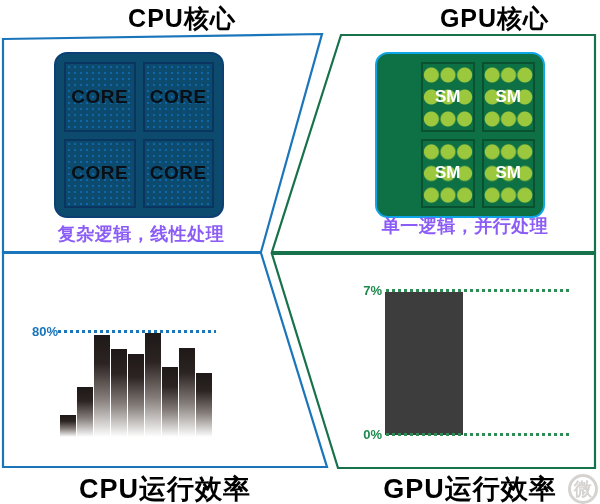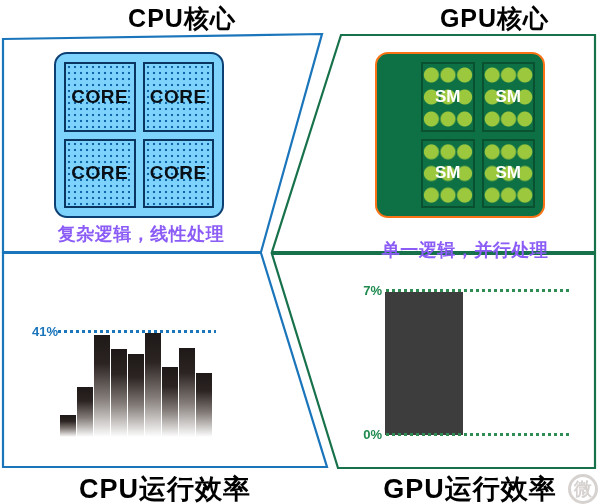--- a/index.html
+++ b/index.html
@@ -9,35 +9,35 @@
   svg.panels{position:absolute;left:0;top:0;width:600px;height:504px;}
 
   
   .top-title{font-size:25px;font-weight:bold;color:#000;text-align:center;letter-spacing:1px;margin-left:32px;}
   #cpu-top-title{left:0;top:2px;width:300px;}
   #gpu-top-title{left:320px;top:2px;width:285px;}
 
   
   .chip{border-radius:13px;display:grid;grid-template-columns:1fr 1fr;grid-template-rows:1fr 1fr;
         gap:7px;padding:8px;box-sizing:border-box;}
-  #cpu-chip{left:54px;top:52px;width:170px;height:166px;background:#7dd3fc;border:2px solid #0c3f74;}
+  #cpu-chip{left:54px;top:52px;width:170px;height:166px;background:#0c4a6e;border:2px solid #0c3f74;}
   #cpu-chip .cell{border:2px solid #0a3560;display:flex;align-items:center;justify-content:center;
         background-image:radial-gradient(circle,#0f66a8 1px,rgba(0,0,0,0) 1.6px);background-size:6px 6px;}
   #cpu-chip .cell span{font-size:19px;font-weight:bold;color:#0a0f16;letter-spacing:0.5px;}
-  #gpu-chip{left:375px;top:52px;width:170px;height:166px;background:#0e7145;border:2px solid #f97316;padding-left:44px;}
+  #gpu-chip{left:375px;top:52px;width:170px;height:166px;background:#0e7145;border:2px solid #0ea5e9;padding-left:44px;}
   #gpu-chip .cell{border:2px solid #0a5132;position:relative;
         background-image:radial-gradient(circle,#9cc83e 7px,rgba(0,0,0,0) 8px);
         background-size:33.34% 33.34%;}
   #gpu-chip .cell span{position:absolute;left:0;top:0;right:0;bottom:0;display:flex;
         align-items:center;justify-content:center;font-size:17px;font-weight:bold;color:#fff;}
 
   
   .caption{font-size:18px;font-weight:bold;color:#8b5cf6;text-align:center;letter-spacing:0.5px;}
   #cpu-caption{left:14px;top:222px;width:254px;}
-  #gpu-caption{left:338px;top:238px;width:254px;text-align:center;}
+  #gpu-caption{left:338px;top:214px;width:254px;text-align:center;}
 
   
   #cpu-80-label{left:24px;top:324px;width:34px;text-align:right;font-size:13px;font-weight:bold;color:#1b75bb;}
   .dotline-blue{height:3px;background-image:repeating-linear-gradient(to right,#1b75bb 0 3px,rgba(0,0,0,0) 3px 6px);}
   #cpu-dotline{left:58px;top:330px;width:158px;}
   #cpu-bars{left:60px;bottom:67px;width:152px;display:flex;align-items:flex-end;gap:1px;}
   .cpu-bar{width:16px;flex:0 0 16px;
         background:linear-gradient(to bottom,#1e1818 0%,#2b2422 28%,rgba(90,80,75,0.75) 62%,rgba(255,255,255,0) 100%);}
 
   
@@ -101,21 +101,21 @@
       <span>SM</span>
     </div>
   <div class="cell">
       <span>SM</span>
     </div>
 </div>
 
 <div class="abs caption" id="cpu-caption">复杂逻辑，线性处理</div>
 <div class="abs caption" id="gpu-caption">单一逻辑，并行处理</div>
 
-<div class="abs" id="cpu-80-label">41%</div>
+<div class="abs" id="cpu-80-label">80%</div>
 <div class="abs dotline-blue" id="cpu-dotline"></div>
 <div class="abs" id="cpu-bars">
     <div class="cpu-bar" style="height: 22px;"></div>
     <div class="cpu-bar" style="height: 50px;"></div>
     <div class="cpu-bar" style="height: 102px;"></div>
     <div class="cpu-bar" style="height: 88px;"></div>
     <div class="cpu-bar" style="height: 83px;"></div>
     <div class="cpu-bar" style="height: 104px;"></div>
     <div class="cpu-bar" style="height: 70px;"></div>
     <div class="cpu-bar" style="height: 89px;"></div>

